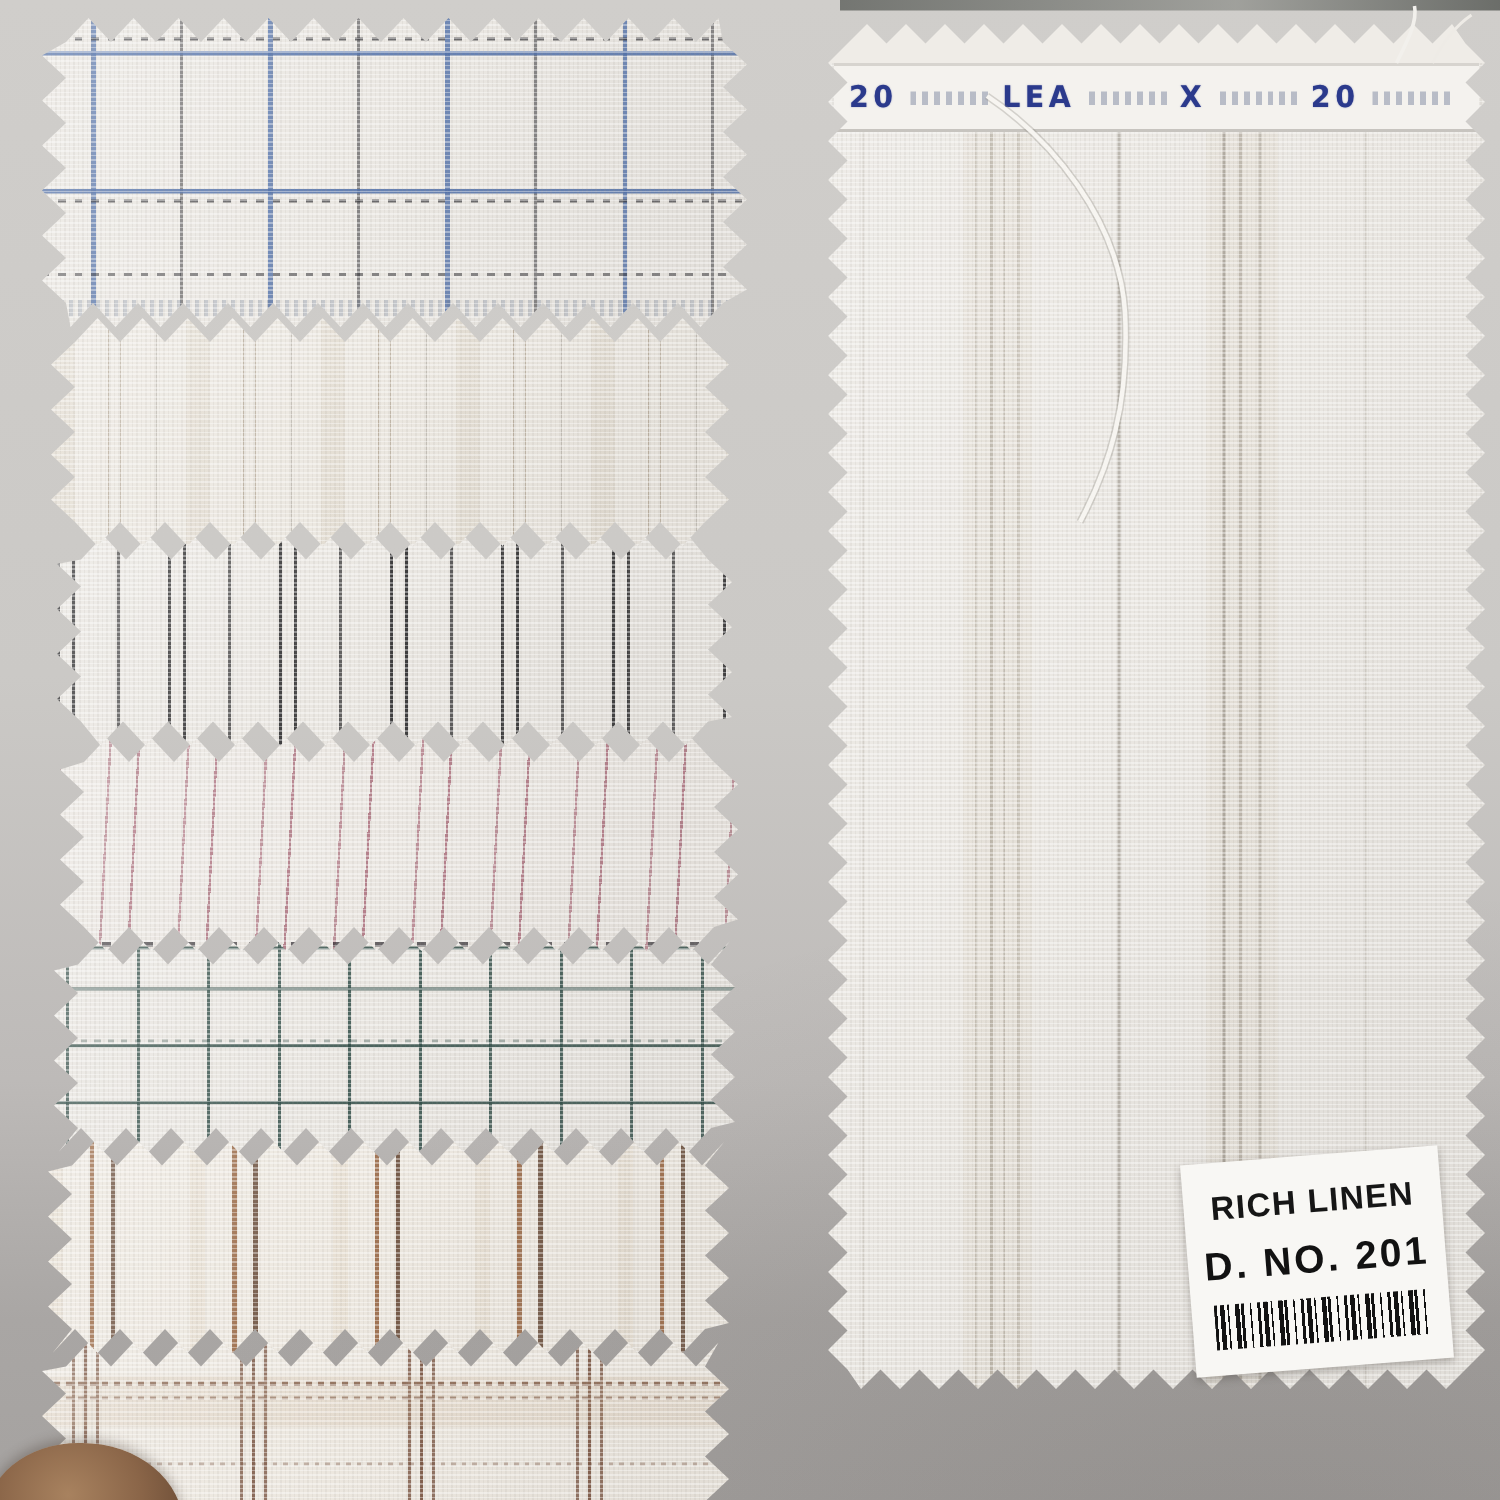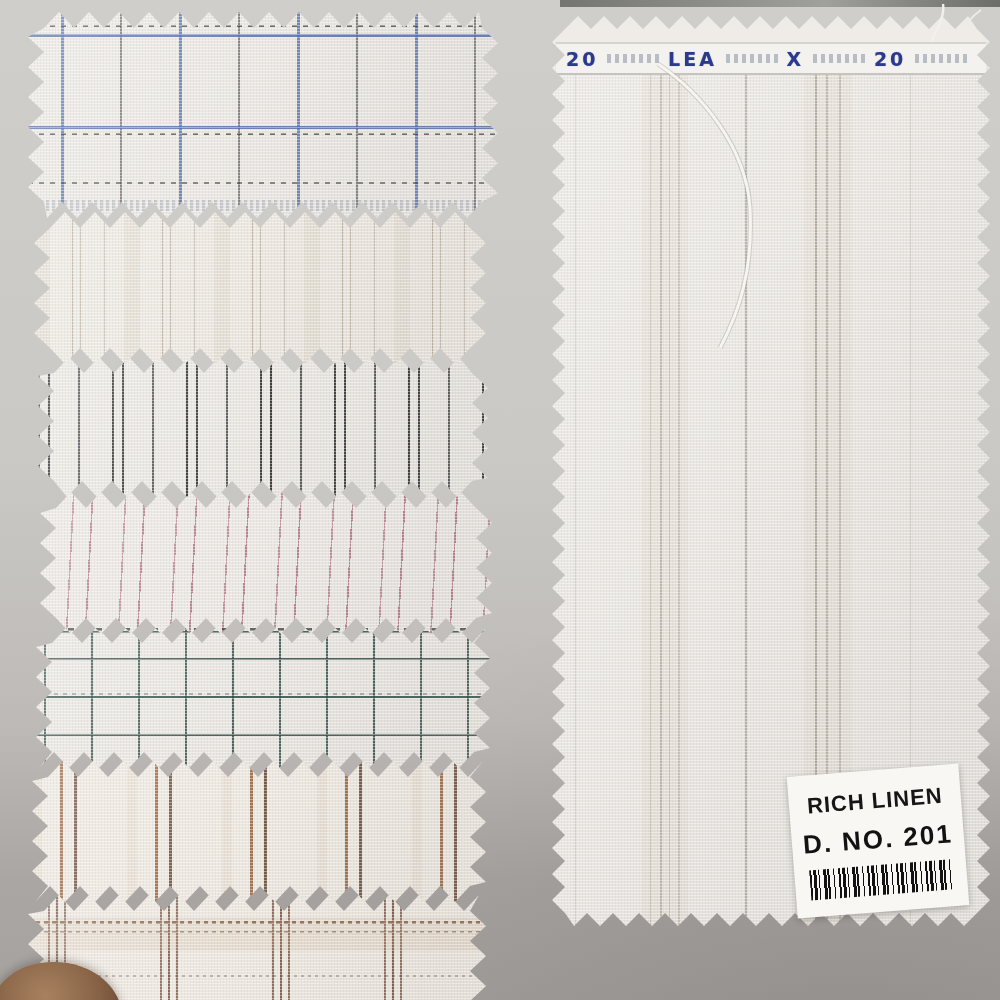--- a/index.html
+++ b/index.html
@@ -95,21 +95,21 @@
       linear-gradient(rgba(140,133,122,.55),rgba(140,133,122,.55)),
       linear-gradient(rgba(120,113,104,.55),rgba(120,113,104,.55)),
       linear-gradient(rgba(140,133,122,.50),rgba(140,133,122,.50)),
       linear-gradient(rgba(140,133,122,.45),rgba(140,133,122,.45)),
       linear-gradient(rgba(150,143,130,.30),rgba(150,143,130,.30)),
       linear-gradient(rgba(160,153,140,.35),rgba(160,153,140,.35));
     background-size:46px 100%,48px 100%,1px 100%,2px 100%,1px 100%,2px 100%,2px 100%,2px 100%,2px 100%,2px 100%,1px 100%,1px 100%;
     background-position:90px 0,252px 0,98px 0,108px 0,117px 0,126px 0,193px 0,263px 0,274px 0,287px 0,358px 0,23px 0;
     background-repeat:no-repeat;}
   #fray{position:absolute;top:0;left:0;right:0;height:26px;background:#efece7;}
-  #selvage{position:absolute;top:26px;left:4px;right:4px;height:33px;
+  #selvage{position:absolute;top:26px;left:4px;right:4px;height:46px;
     background:#f4f2ee;
     border-top:2px solid #d7d4cf;border-bottom:2px solid #c7c4bf;
     display:flex;align-items:center;padding:0 10px;box-sizing:border-box;}
   .selvage-word{color:#2b3a8c;font-family:"DejaVu Sans",sans-serif;font-weight:bold;
     font-size:19px;letter-spacing:3px;transform:scaleY(1.05);text-shadow:0 0 1px rgba(43,58,140,.5);}
   .selvage-dots{flex-grow:1;height:9px;margin:0 9px;
     background:repeating-linear-gradient(90deg, rgba(125,135,160,.5) 0 4px, transparent 4px 8px);}
 
   
   #sticker{position:absolute;left:792px;top:770px;width:172px;height:142px;z-index:20;

